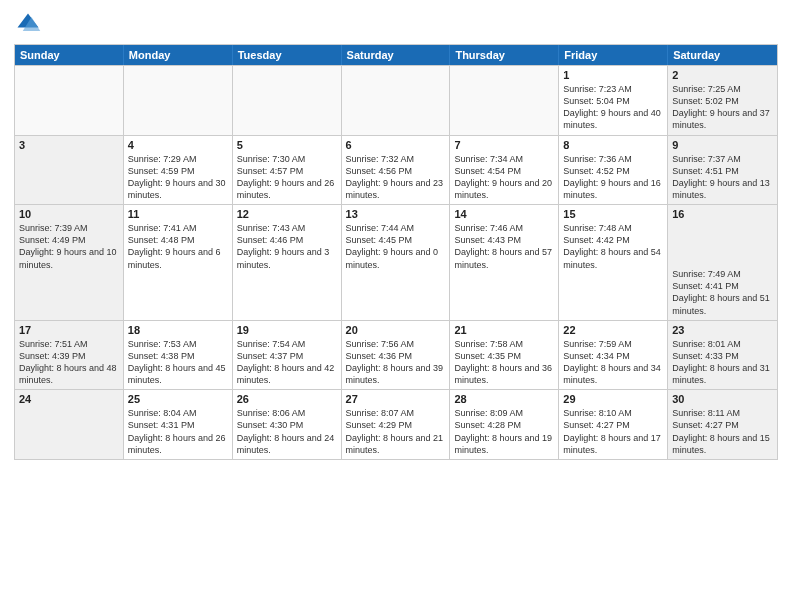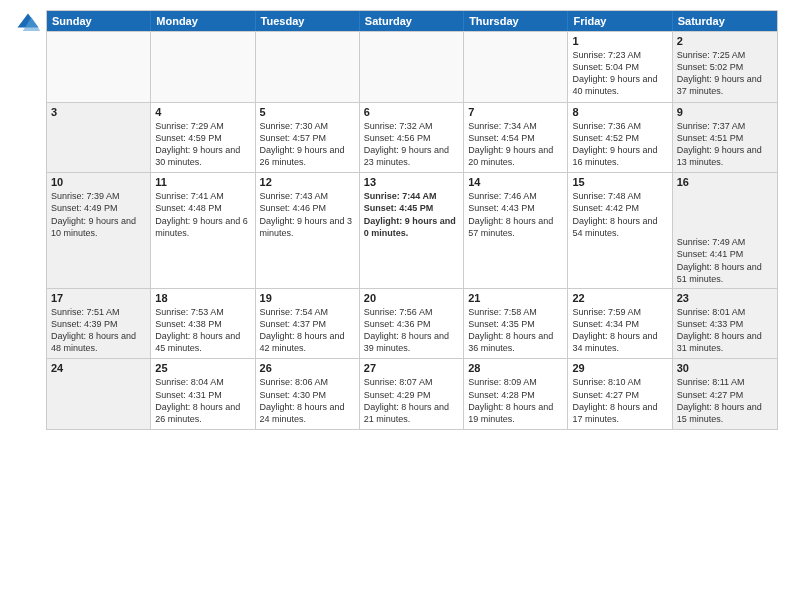--- a/index.html
+++ b/index.html
@@ -8,21 +8,21 @@
       background: #fff;
       width: 792px;
       height: 612px;
       overflow: hidden;
     }
     .page {
       width: 792px;
       height: 440px;
       padding: 10px 14px;
       display: flex;
-      flex-direction: row;
+      flex-direction: column;
     }
     .header {
       display: flex;
       justify-content: space-between;
       align-items: flex-start;
       margin-bottom: 6px;
     }
     .logo {
       display: flex;
       align-items: center;
@@ -213,21 +213,21 @@
 Daylight: 9 hours and 6 minutes.</div>
           </div>
           <div class="cal-cell">
             <span class="day-number">12</span>
             <div class="cell-text" style="white-space: pre-line;">Sunrise: 7:43 AM
 Sunset: 4:46 PM
 Daylight: 9 hours and 3 minutes.</div>
           </div>
           <div class="cal-cell">
             <span class="day-number">13</span>
-            <div class="cell-text" style="white-space: pre-line; font-weight: bold;">Sunrise: 7:44 AM
+            <div class="cell-text" style="white-space: pre-line;">Sunrise: 7:44 AM
 Sunset: 4:45 PM
 Daylight: 9 hours and 0 minutes.</div>
           </div>
           <div class="cal-cell">
             <span class="day-number">14</span>
             <div class="cell-text" style="white-space: pre-line;">Sunrise: 7:46 AM
 Sunset: 4:43 PM
 Daylight: 8 hours and 57 minutes.</div>
           </div>
           <div class="cal-cell">

